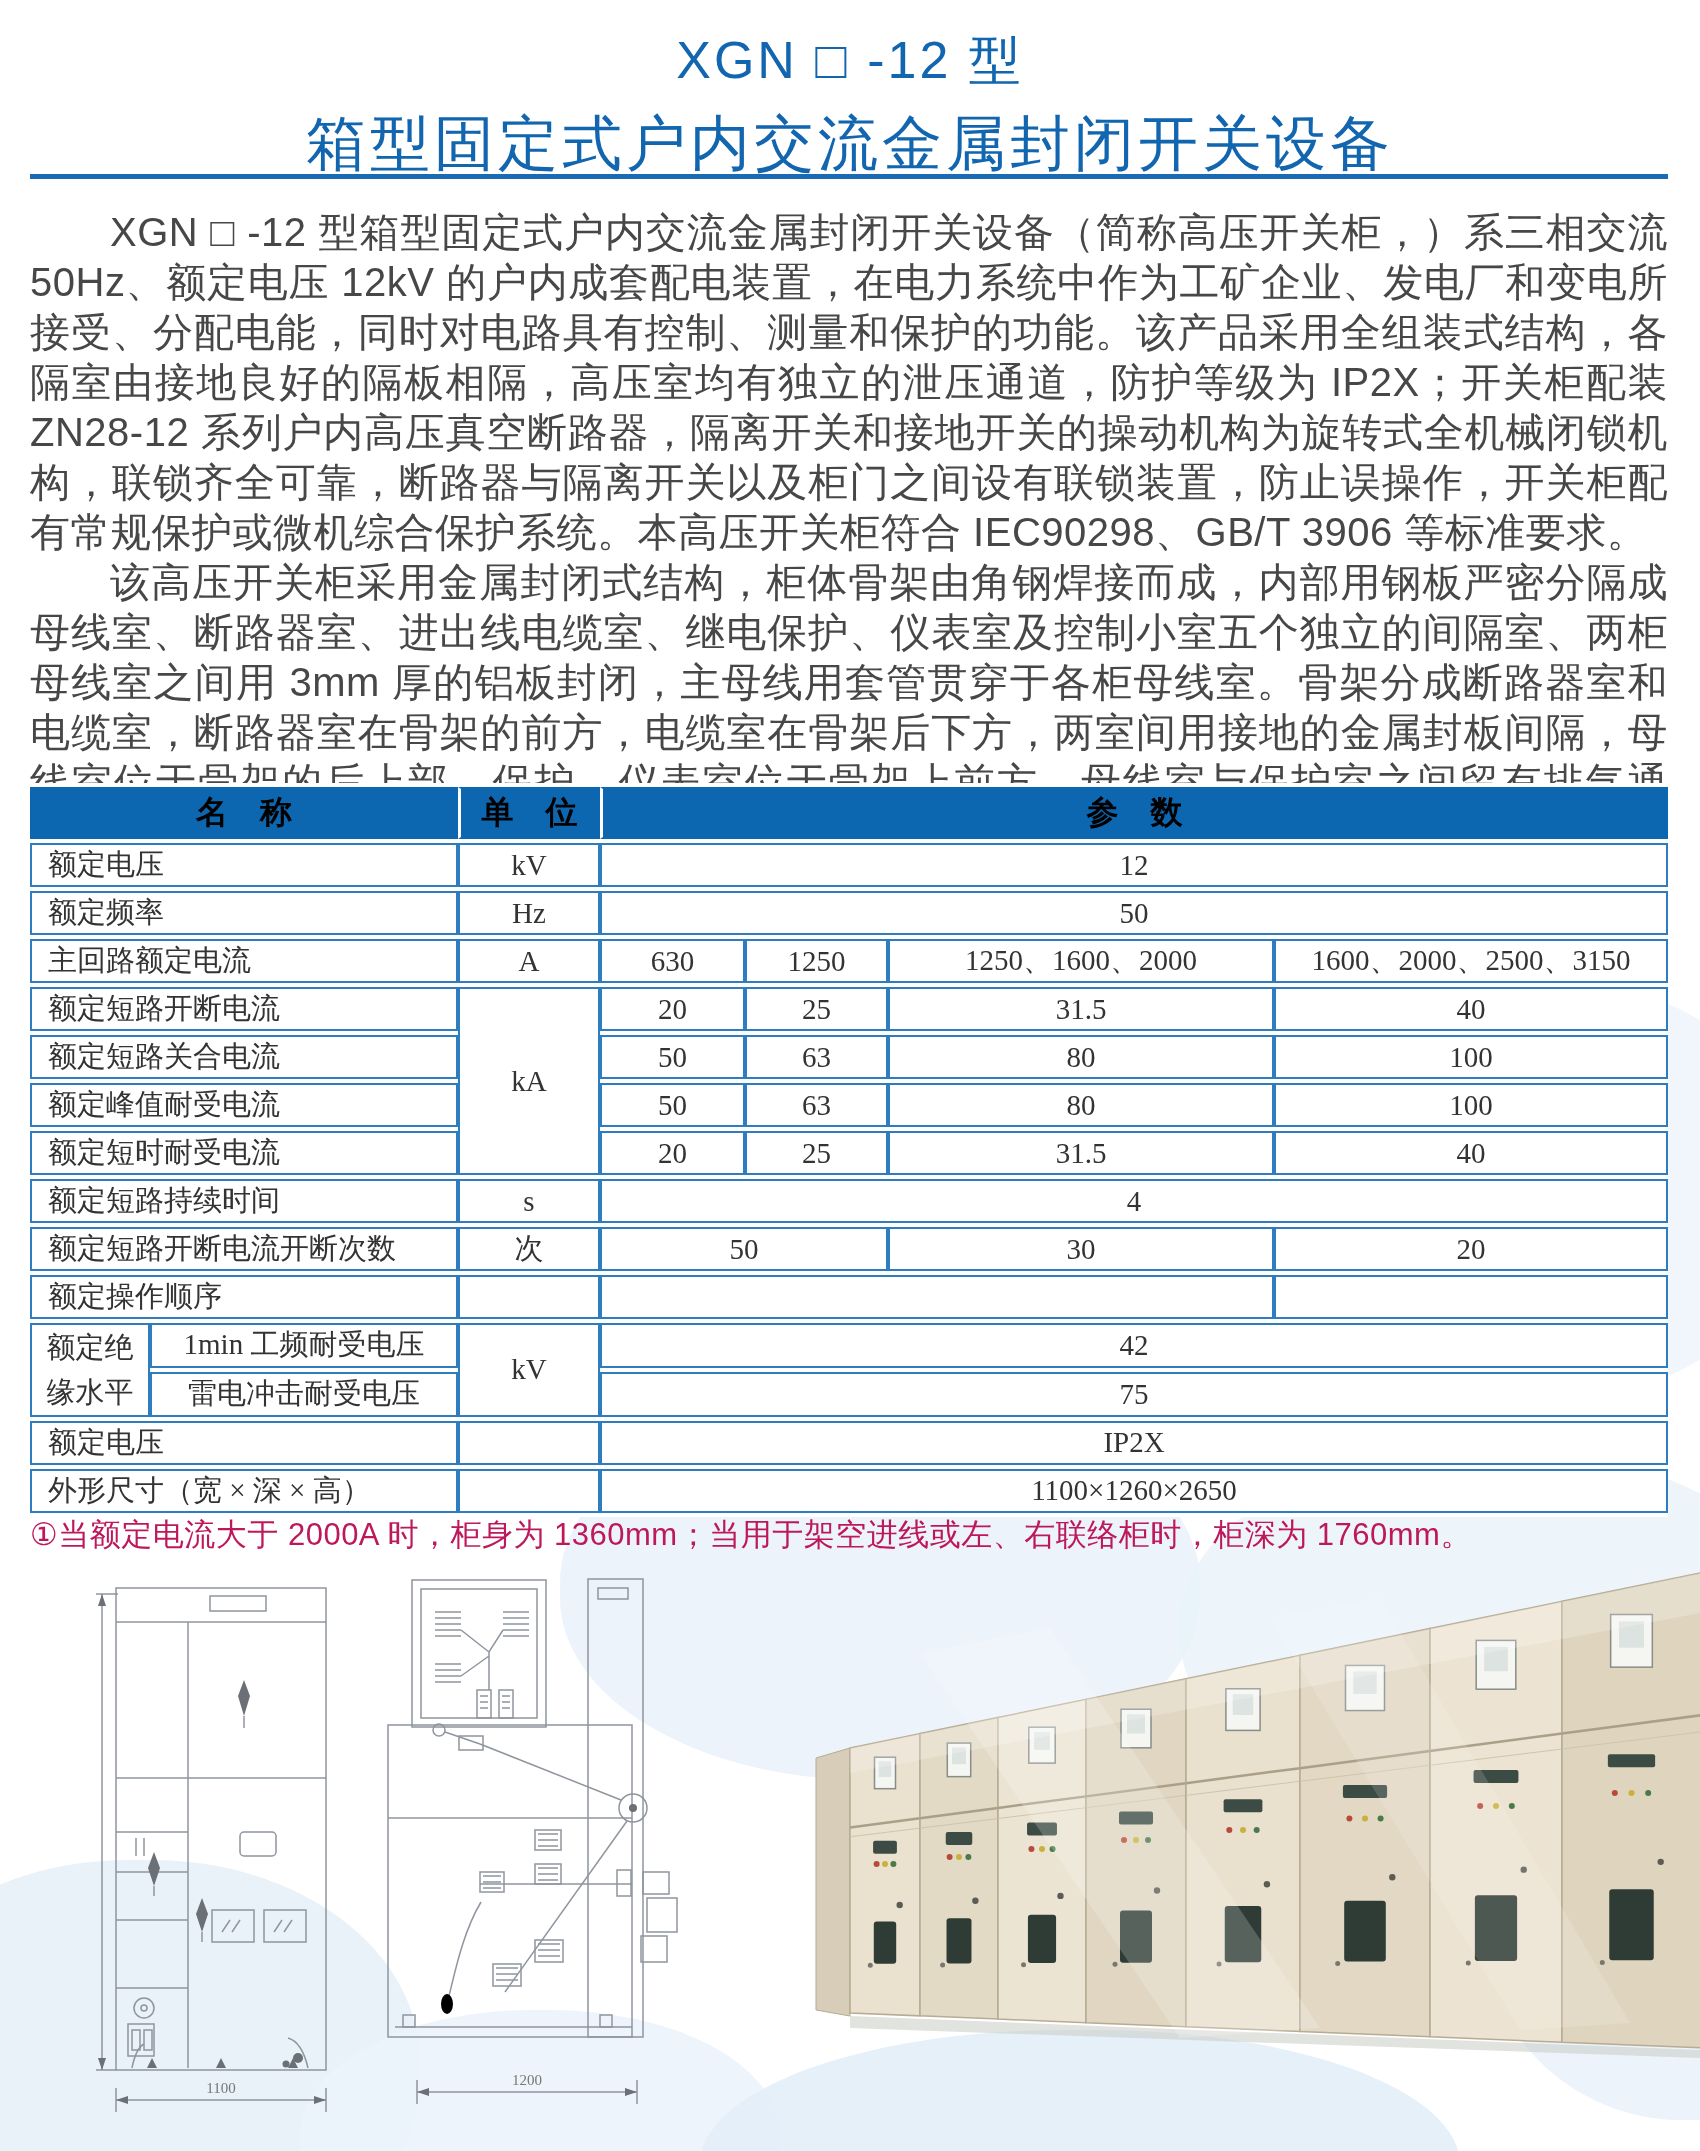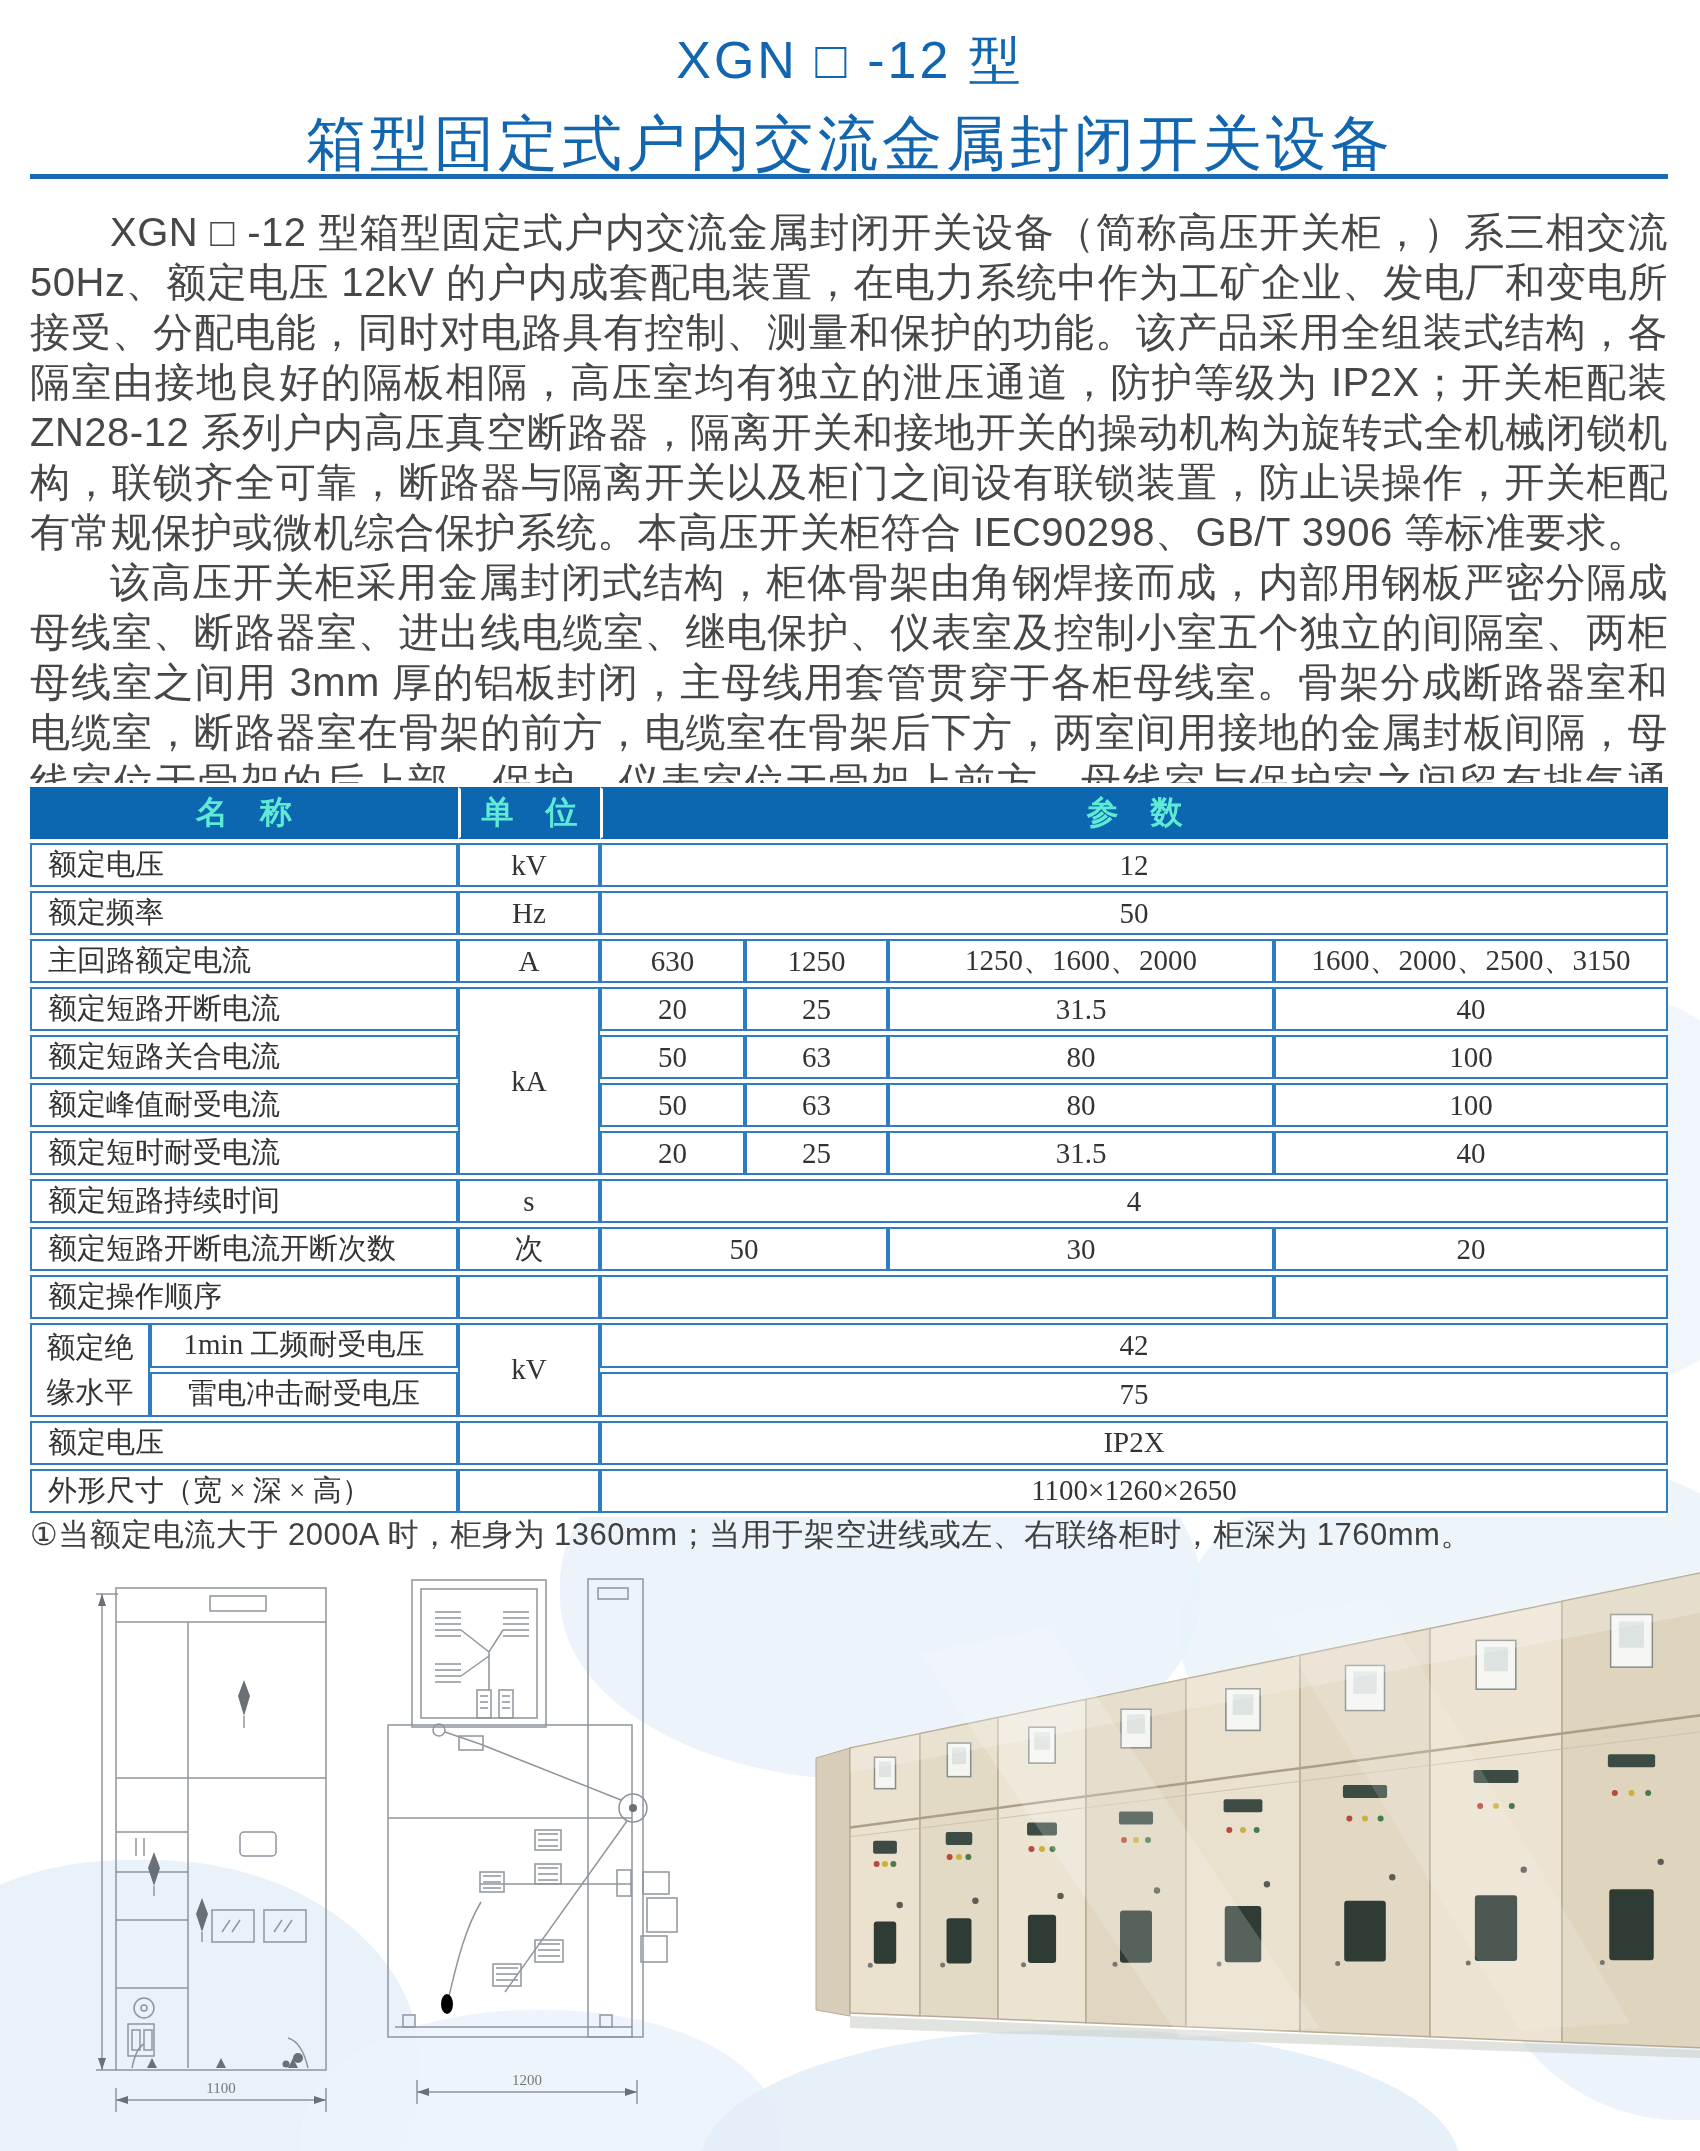--- a/index.html
+++ b/index.html
@@ -14,29 +14,29 @@
   .t2{font-size:60px;margin-top:8px;letter-spacing:4px;}
   .rule{left:30px;top:174px;width:1638px;height:5px;background:#1a6ab4;}
   
   .paras{left:30px;top:207px;width:1638px;color:#474747;font-size:40px;line-height:50px;
          text-align:justify;letter-spacing:0.5px;}
   .paras p{margin:0;text-indent:2em;}
   
   table.spec{position:absolute;left:30px;top:783px;width:1638px;z-index:1;background:#fff;
      border-collapse:separate;border-spacing:0 4px;table-layout:fixed;
      font-family:"Liberation Serif","DejaVu Serif",serif;color:#333;}
-  table.spec th{background:#0d66b0;border:2px solid #0d66b0;color:#5eead4;height:46px;
+  table.spec th{background:#0d66b0;border:2px solid #0d66b0;color:#000000;height:46px;
      font-family:"Liberation Sans","DejaVu Sans",sans-serif;font-size:32px;font-weight:bold;}
   table.spec th.sep{border-left:3px solid #ffffff;}
   table.spec td{border:2px solid #2f7dc1;height:37px;font-size:29px;background:#fff;
      text-align:center;vertical-align:middle;padding:0 12px;overflow:hidden;white-space:nowrap;}
   table.spec td.nm{text-align:left;padding-left:16px;}
   table.spec td.grp{white-space:normal;line-height:1.55;padding:0 10px;}
   
-  .note{left:30px;top:1514px;width:1638px;font-size:31px;color:#404040;letter-spacing:0.5px;}
+  .note{left:30px;top:1514px;width:1638px;font-size:31px;color:#be185d;letter-spacing:0.5px;}
   
   .fig{position:absolute;z-index:1;}
   .caption{left:620px;top:2062px;width:1080px;text-align:center;font-size:31px;color:#3a3a3a;
            font-weight:500;letter-spacing:1px;}
   .dwg line,.dwg rect,.dwg path,.dwg circle,.dwg polyline{stroke:#8f959e;stroke-width:1.5;fill:none;}
   .dwg .fill{fill:#6b7077;stroke:none;}
   .dwg text{font-family:"Liberation Serif","DejaVu Serif",serif;font-size:15px;fill:#777;stroke:none;}
 </style>
 </head>
 <body>

